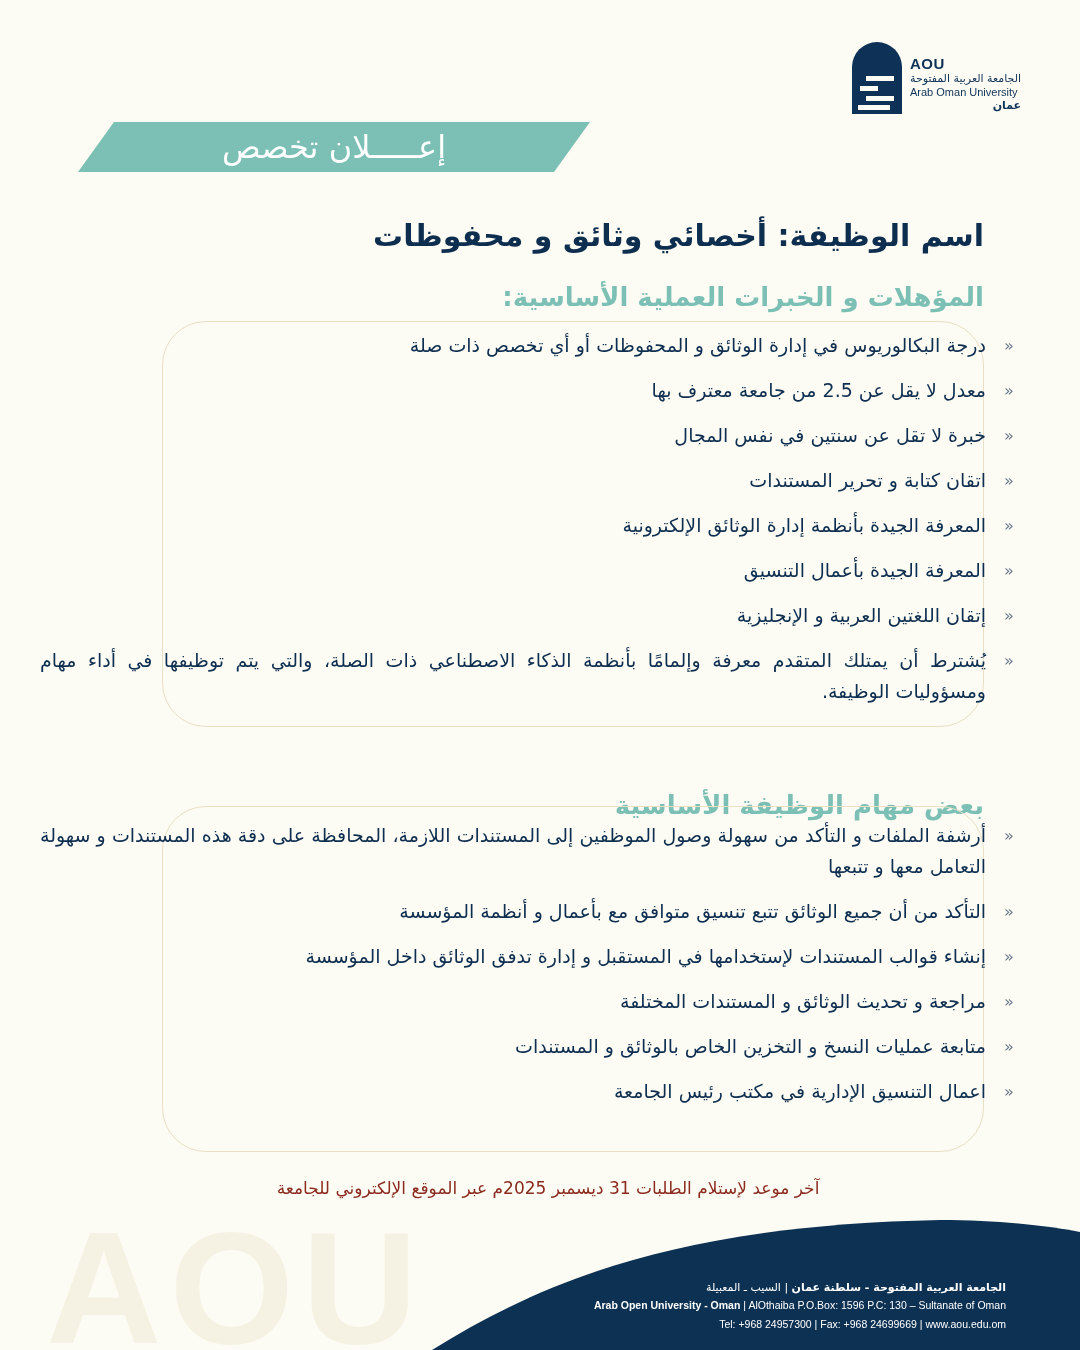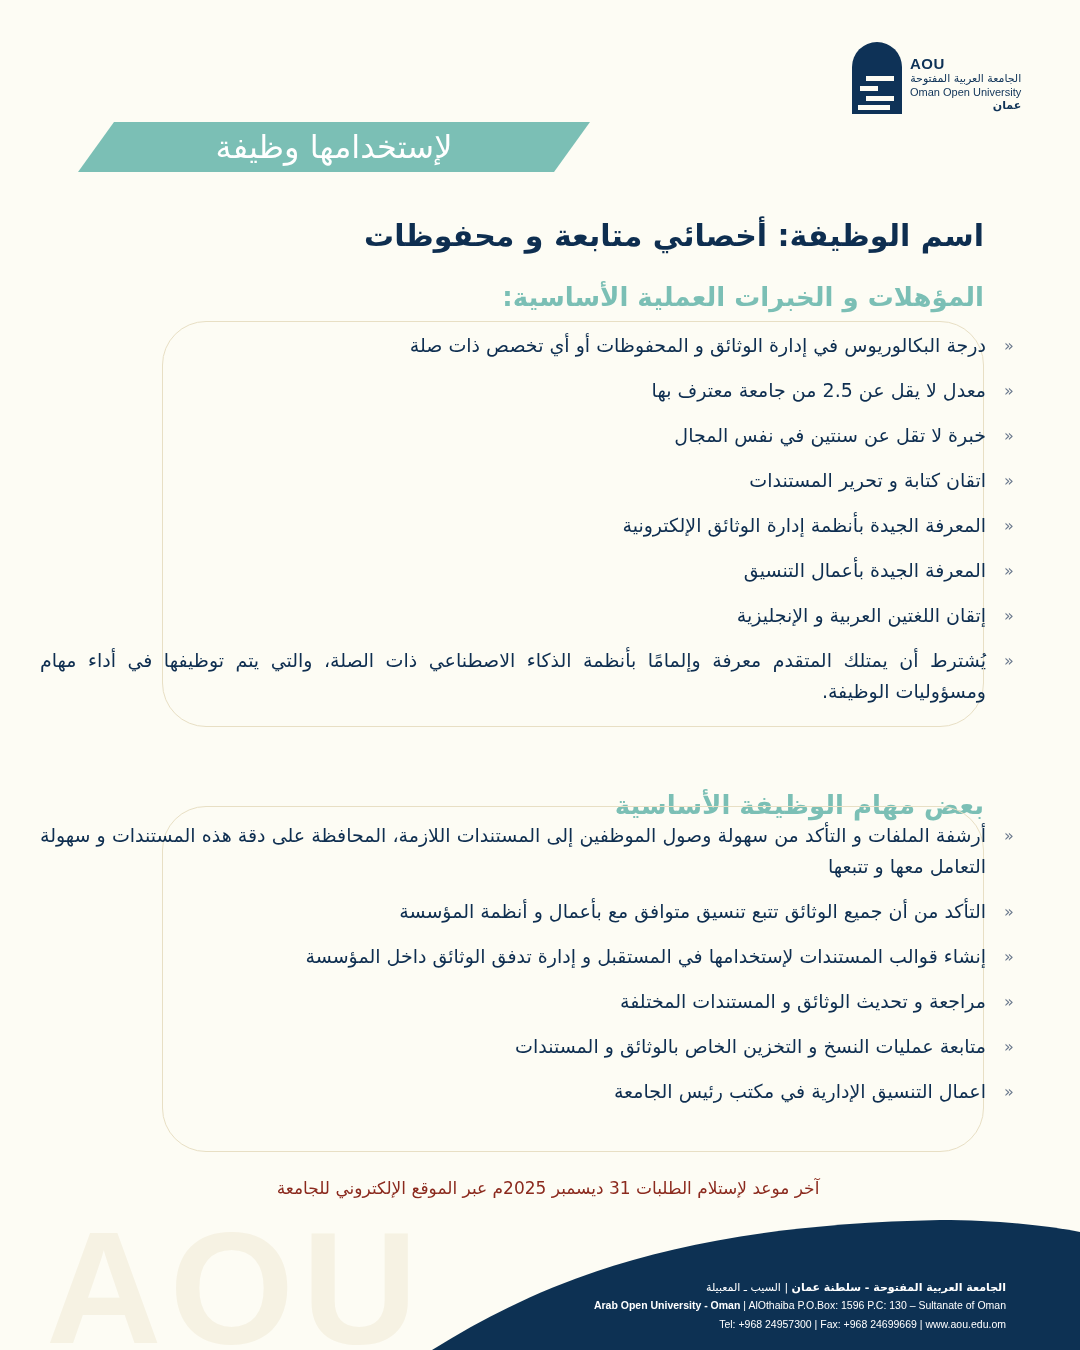--- a/index.html
+++ b/index.html
@@ -73,29 +73,29 @@
 <div class="logo">
   <div class="logo-mark">
     <div class="bar" style="left:14px; top:34px; width:28px;"></div>
     <div class="bar" style="left:8px; top:44px; width:18px;"></div>
     <div class="bar" style="left:14px; top:54px; width:28px;"></div>
     <div class="bar" style="left:6px; top:63px; width:32px;"></div>
   </div>
   <div class="logo-texts">
     <div class="logo-aou">AOU</div>
     <div class="logo-ar">الجامعة العربية المفتوحة</div>
-    <div class="logo-en">Oman Open University</div>
+    <div class="logo-en">Arab Oman University</div>
     <div class="logo-city">عمان</div>
   </div>
 </div>
 
 <div class="banner"></div>
-<div class="banner-text">لإستخدامها وظيفة</div>
+<div class="banner-text">إعـــــلان تخصص</div>
 
-<div class="job-title rtl">اسم الوظيفة: أخصائي متابعة و محفوظات</div>
+<div class="job-title rtl">اسم الوظيفة: أخصائي وثائق و محفوظات</div>
 
 <div class="section-title sec1 rtl">المؤهلات و الخبرات العملية الأساسية:</div>
 <div class="box box1"></div>
 <ul class="list list1">
   <li>
       <span class="chev">«</span>
       <span class="txt">درجة البكالوريوس في إدارة الوثائق و المحفوظات أو أي تخصص ذات صلة</span>
     </li>
   <li>
       <span class="chev">«</span>

